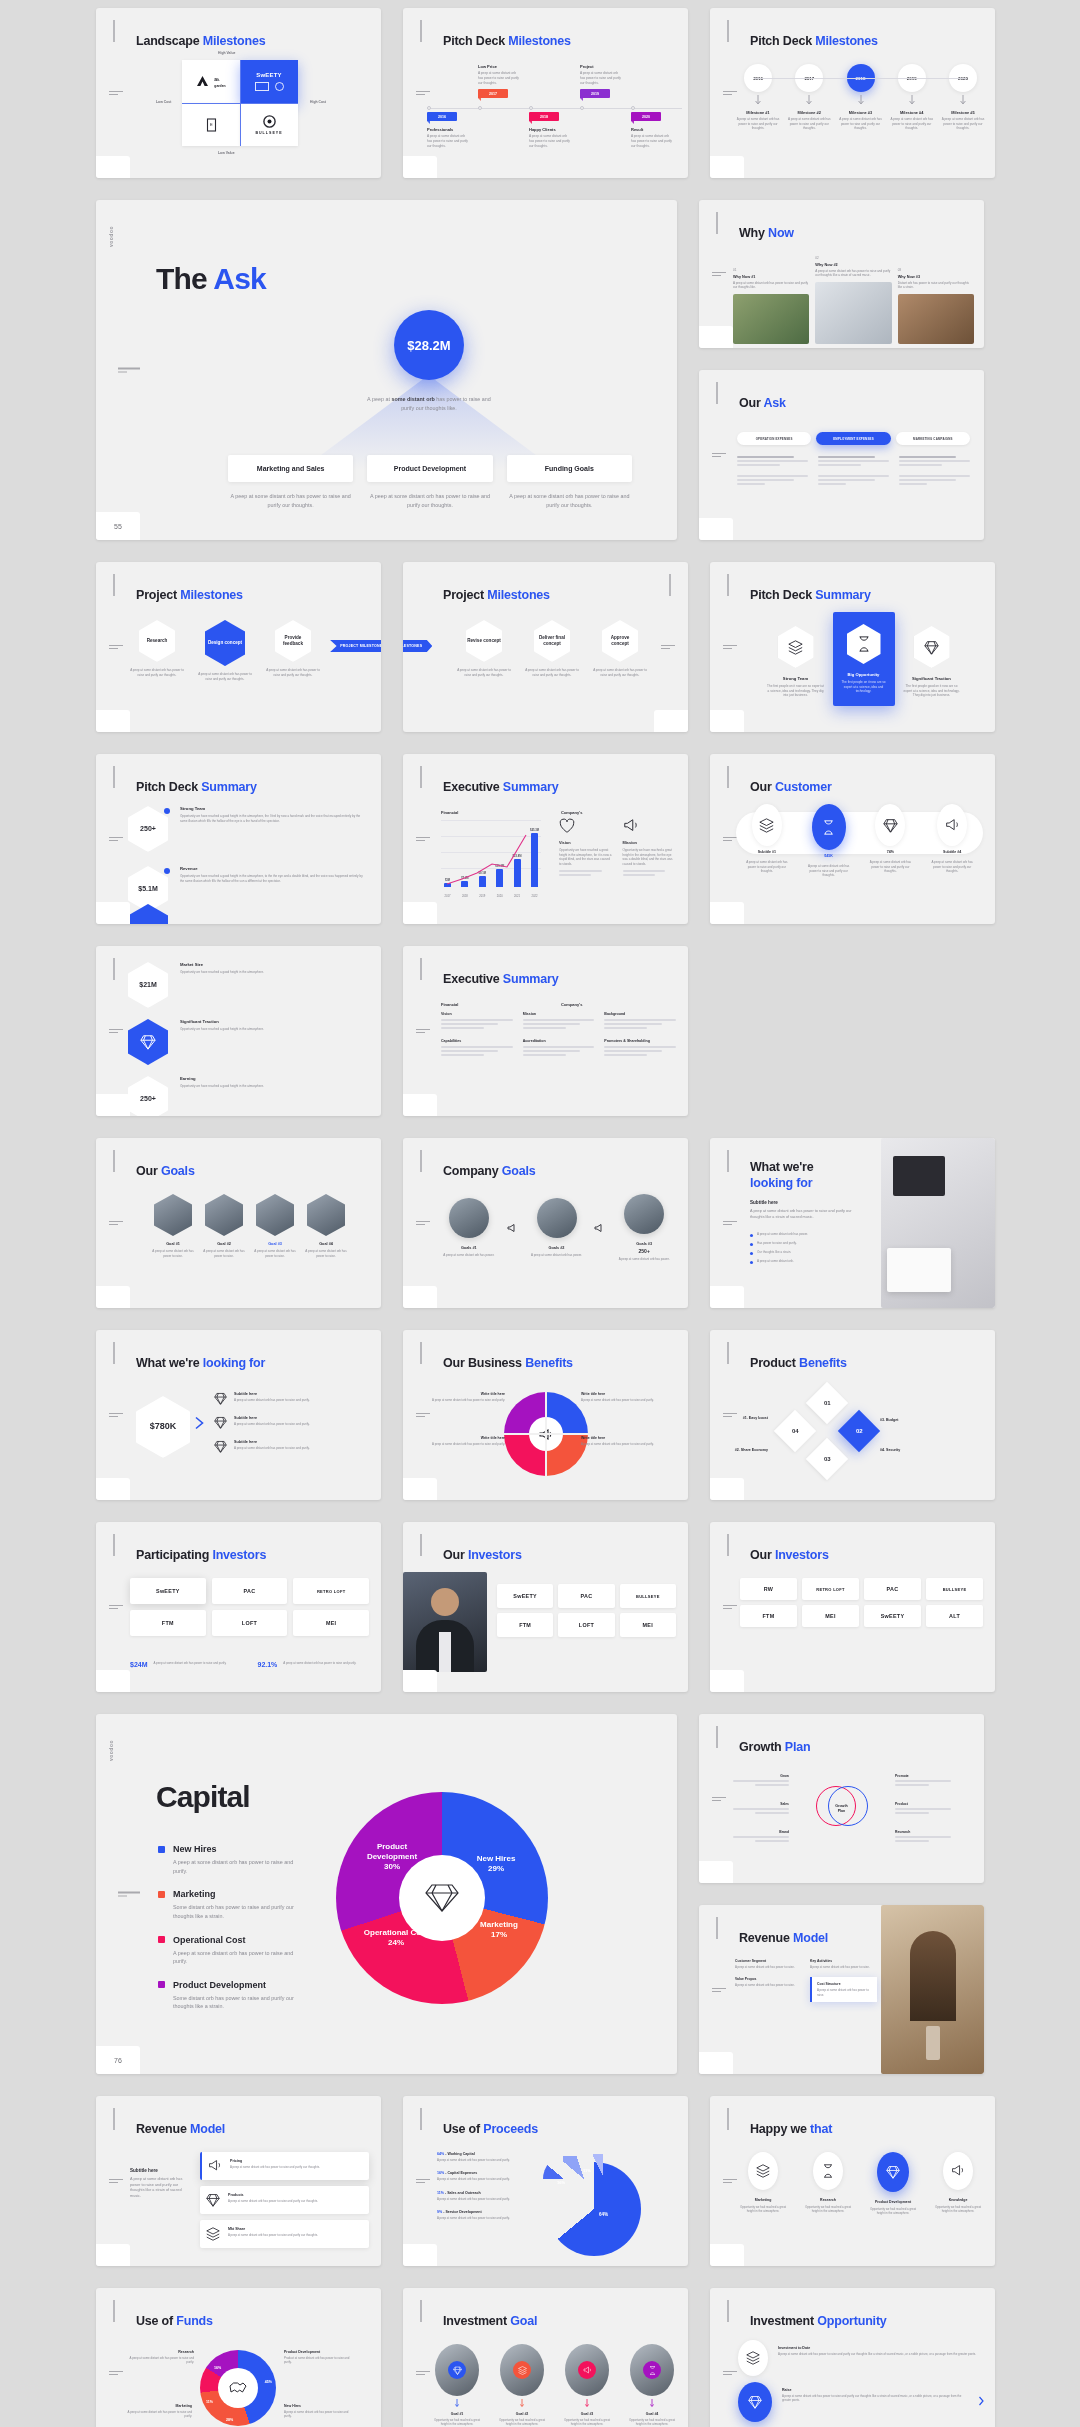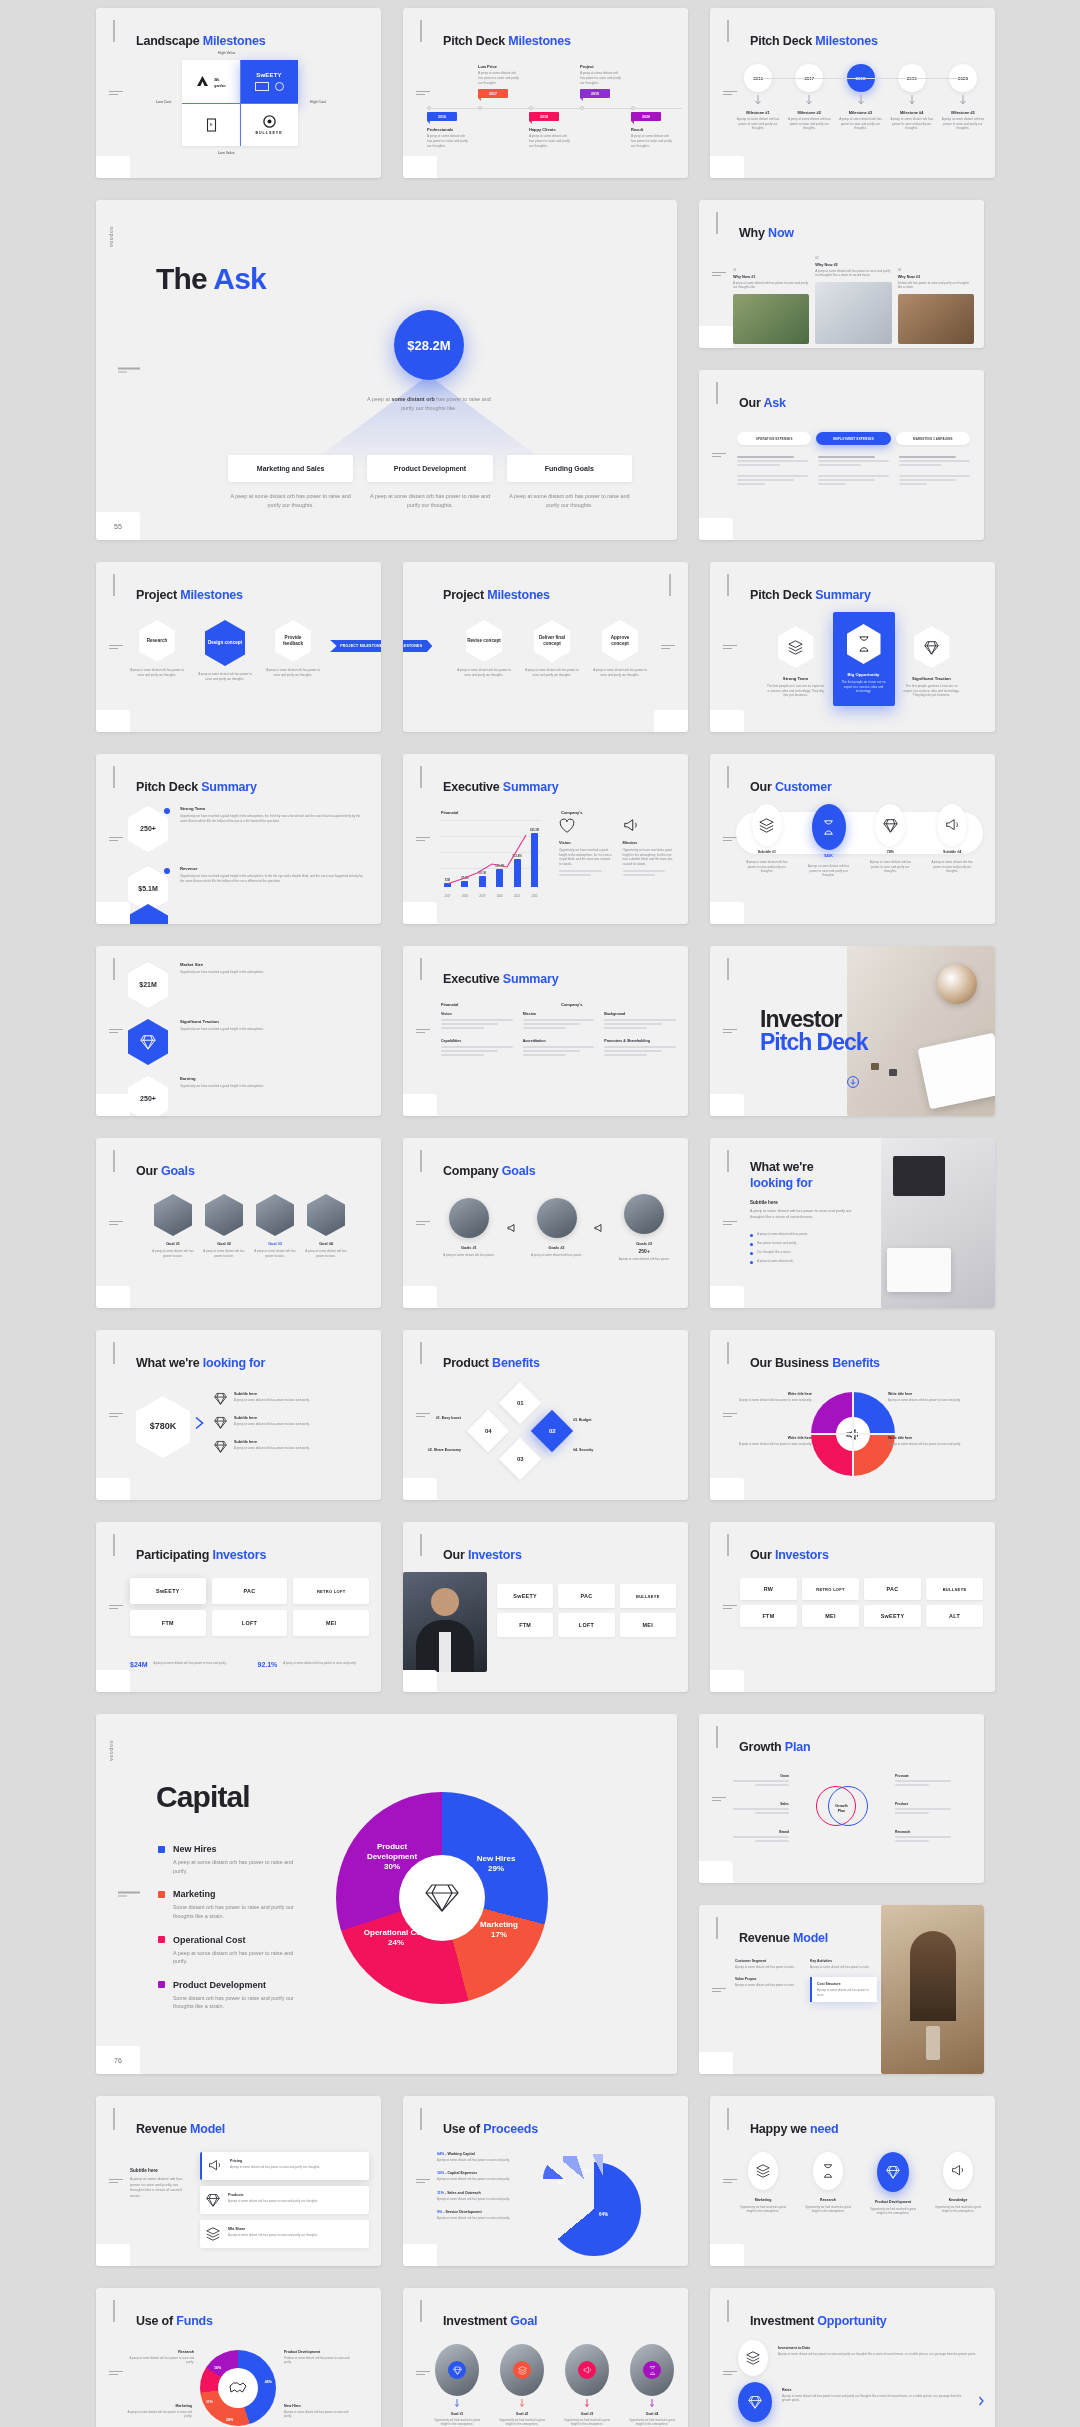--- a/index.html
+++ b/index.html
@@ -778,44 +778,20 @@
           <div>
             <div class="lbl" style="font-size:3.6px">Promoters &amp; Shareholding</div>
             <div class="fakeline" style="margin-top:3px"></div>
             <div class="fakeline w80"></div>
             <div class="fakeline w60"></div>
           </div>
         </div>
       <div class="pagebadge"></div>
     </div>
 
-    <div class="slide third h170" style="background:#f1f1f1;">
-      <div class="photo cover" style="position:absolute;right:0;top:0;width:52%;height:100%;">
-        <div style="position:absolute;right:18px;top:18px;width:40px;height:40px;border-radius:50%;background:radial-gradient(circle at 35% 35%,#fff,#c8a887 60%,#8c6a4a);box-shadow:0 2px 6px rgba(0,0,0,.2);"></div>
-        <div style="position:absolute;right:-6px;bottom:14px;width:78px;height:62px;background:#fdfdfd;border-radius:4px;transform:rotate(-12deg);box-shadow:0 3px 10px rgba(0,0,0,.18);"></div>
-        <div style="position:absolute;left:24px;bottom:46px;width:8px;height:7px;background:#6d5a46;border-radius:1px;"></div>
-        <div style="position:absolute;left:42px;bottom:40px;width:8px;height:7px;background:#4a4a4f;border-radius:1px;"></div>
-      </div>
-      <div class="vbar"></div>
-      <div class="dash">
-          <i></i>
-          <i class="s"></i>
-        </div>
-      <div style="position:absolute;left:50px;top:62px;z-index:3;line-height:1.02;">
-        <div style="font-size:23px;font-weight:800;color:#232329;letter-spacing:-1px;">Investor</div>
-        <div style="font-size:23px;font-weight:800;color:#2b55f0;letter-spacing:-1px;">Pitch Deck</div>
-      </div>
-      <div style="position:absolute;left:50%;bottom:28px;transform:translateX(-50%);z-index:3;">
-        <svg width="12" height="12" viewBox="0 0 12 12">
-            <circle cx="6" cy="6" r="5.4" fill="none" stroke="#2b55f0" stroke-width="1"></circle>
-            <path d="M6 3.2v5M3.8 6.2 6 8.4 8.2 6.2" fill="none" stroke="#2b55f0" stroke-width="1"></path>
-          </svg>
-      </div>
-      <div class="pagebadge"></div>
-    </div>
   </div>
 
   <div class="row">
     <div class="slide third h170">
       <div class="vbar"></div>
       <div class="dash">
           <i></i>
           <i class="s"></i>
         </div>
       <div class="title">
@@ -975,51 +951,20 @@
               <svg width="13" height="13" viewBox="0 0 18 18">
                 <path class="ico" d="M4 2h10l3 5-8 10L1 7Z"></path>
                 <path class="ico" d="M1 7h16M6 2 4 7l5 10M12 2l2 5-5 10"></path>
               </svg>
             </div>
             <div>
               <div class="lbl" style="font-size:3.8px">Subtitle here</div>
               <div class="txt" style="font-size:3px;margin-top:2px">A peep at some distant orb has power to raise and purify.</div>
             </div>
           </div>
-        </div>
-      <div class="pagebadge"></div>
-    </div>
-
-    <div class="slide third h170">
-      <div class="vbar"></div>
-      <div class="dash">
-          <i></i>
-          <i class="s"></i>
-        </div>
-      <div class="title">
-        <span>Product</span>
-        <span class="b">Benefits</span>
-      </div>
-      <div id="pbene" style="position:absolute;left:60px;right:14px;top:56px;height:96px;">
-          <div style="position:absolute;left:42px;top:2px;width:30px;height:30px;transform:rotate(45deg);background:#fff;display:flex;align-items:center;justify-content:center;box-shadow:0 1px 4px rgba(0,0,0,.08)">
-            <span style="transform:rotate(-45deg);font-size:6px;font-weight:700;color:#2c2c34">01</span>
-          </div>
-          <div style="position:absolute;left:74px;top:30px;width:30px;height:30px;transform:rotate(45deg);background:#2b55f0;display:flex;align-items:center;justify-content:center;box-shadow:0 4px 12px rgba(43,85,240,.4)">
-            <span style="transform:rotate(-45deg);font-size:6px;font-weight:700;color:#fff">02</span>
-          </div>
-          <div style="position:absolute;left:42px;top:58px;width:30px;height:30px;transform:rotate(45deg);background:#fff;display:flex;align-items:center;justify-content:center;box-shadow:0 1px 4px rgba(0,0,0,.08)">
-            <span style="transform:rotate(-45deg);font-size:6px;font-weight:700;color:#2c2c34">03</span>
-          </div>
-          <div style="position:absolute;left:10px;top:30px;width:30px;height:30px;transform:rotate(45deg);background:#fff;display:flex;align-items:center;justify-content:center;box-shadow:0 1px 4px rgba(0,0,0,.08)">
-            <span style="transform:rotate(-45deg);font-size:6px;font-weight:700;color:#2c2c34">04</span>
-          </div>
-          <div class="lbl" style="position:absolute;left:-50px;top:30px;font-size:3.6px;width:48px;text-align:right">#1. Easy boost</div>
-          <div class="lbl" style="position:absolute;left:110px;top:32px;font-size:3.6px;width:52px">#3. Budget</div>
-          <div class="lbl" style="position:absolute;left:110px;top:62px;font-size:3.6px;width:52px">#4. Security</div>
-          <div class="lbl" style="position:absolute;left:-50px;top:62px;font-size:3.6px;width:48px;text-align:right">#2. Share Economy</div>
         </div>
       <div class="pagebadge"></div>
     </div>
 
     <div class="slide third h170">
       <div class="vbar"></div>
       <div class="dash">
           <i></i>
           <i class="s"></i>
         </div>
@@ -1049,20 +994,51 @@
             <div class="txt" style="font-size:2.9px;margin-top:2px">A peep at some distant orb has power to raise and purify.</div>
           </div>
           <div style="position:absolute;left:28px;top:106px;width:74px;text-align:right;">
             <div class="lbl" style="font-size:3.5px">Write title here</div>
             <div class="txt" style="font-size:2.9px;margin-top:2px">A peep at some distant orb has power to raise and purify.</div>
           </div>
           <div style="position:absolute;left:28px;top:62px;width:74px;text-align:right;">
             <div class="lbl" style="font-size:3.5px">Write title here</div>
             <div class="txt" style="font-size:2.9px;margin-top:2px">A peep at some distant orb has power to raise and purify.</div>
           </div>
+        </div>
+      <div class="pagebadge"></div>
+    </div>
+
+    <div class="slide third h170">
+      <div class="vbar"></div>
+      <div class="dash">
+          <i></i>
+          <i class="s"></i>
+        </div>
+      <div class="title">
+        <span>Product</span>
+        <span class="b">Benefits</span>
+      </div>
+      <div id="pbene" style="position:absolute;left:60px;right:14px;top:56px;height:96px;">
+          <div style="position:absolute;left:42px;top:2px;width:30px;height:30px;transform:rotate(45deg);background:#fff;display:flex;align-items:center;justify-content:center;box-shadow:0 1px 4px rgba(0,0,0,.08)">
+            <span style="transform:rotate(-45deg);font-size:6px;font-weight:700;color:#2c2c34">01</span>
+          </div>
+          <div style="position:absolute;left:74px;top:30px;width:30px;height:30px;transform:rotate(45deg);background:#2b55f0;display:flex;align-items:center;justify-content:center;box-shadow:0 4px 12px rgba(43,85,240,.4)">
+            <span style="transform:rotate(-45deg);font-size:6px;font-weight:700;color:#fff">02</span>
+          </div>
+          <div style="position:absolute;left:42px;top:58px;width:30px;height:30px;transform:rotate(45deg);background:#fff;display:flex;align-items:center;justify-content:center;box-shadow:0 1px 4px rgba(0,0,0,.08)">
+            <span style="transform:rotate(-45deg);font-size:6px;font-weight:700;color:#2c2c34">03</span>
+          </div>
+          <div style="position:absolute;left:10px;top:30px;width:30px;height:30px;transform:rotate(45deg);background:#fff;display:flex;align-items:center;justify-content:center;box-shadow:0 1px 4px rgba(0,0,0,.08)">
+            <span style="transform:rotate(-45deg);font-size:6px;font-weight:700;color:#2c2c34">04</span>
+          </div>
+          <div class="lbl" style="position:absolute;left:-50px;top:30px;font-size:3.6px;width:48px;text-align:right">#1. Easy boost</div>
+          <div class="lbl" style="position:absolute;left:110px;top:32px;font-size:3.6px;width:52px">#3. Budget</div>
+          <div class="lbl" style="position:absolute;left:110px;top:62px;font-size:3.6px;width:52px">#4. Security</div>
+          <div class="lbl" style="position:absolute;left:-50px;top:62px;font-size:3.6px;width:48px;text-align:right">#2. Share Economy</div>
         </div>
       <div class="pagebadge"></div>
     </div>
   </div>
 
   <div class="row">
     <div class="slide third h170">
       <div class="vbar"></div>
       <div class="dash">
           <i></i>
@@ -1384,21 +1360,21 @@
     </div>
 
     <div class="slide third h170">
       <div class="vbar"></div>
       <div class="dash">
           <i></i>
           <i class="s"></i>
         </div>
       <div class="title">
         <span>Happy we</span>
-        <span class="b">need</span>
+        <span class="b">that</span>
       </div>
       <div id="wwn" style="position:absolute;left:28px;right:12px;top:56px;display:flex;justify-content:space-between;align-items:flex-start;">
           <div style="width:50px;text-align:center">
             <div class="ell" style="width:30px;height:38px;margin:0 auto">
               <svg width="14" height="14" viewBox="0 0 18 18">
                 <path class="ico" d="M9 1 17 5 9 9 1 5Z"></path>
                 <path class="ico" d="M1 9l8 4 8-4M1 13l8 4 8-4"></path>
               </svg>
             </div>
             <div class="lbl" style="font-size:3.5px;margin-top:8px">Marketing</div>

